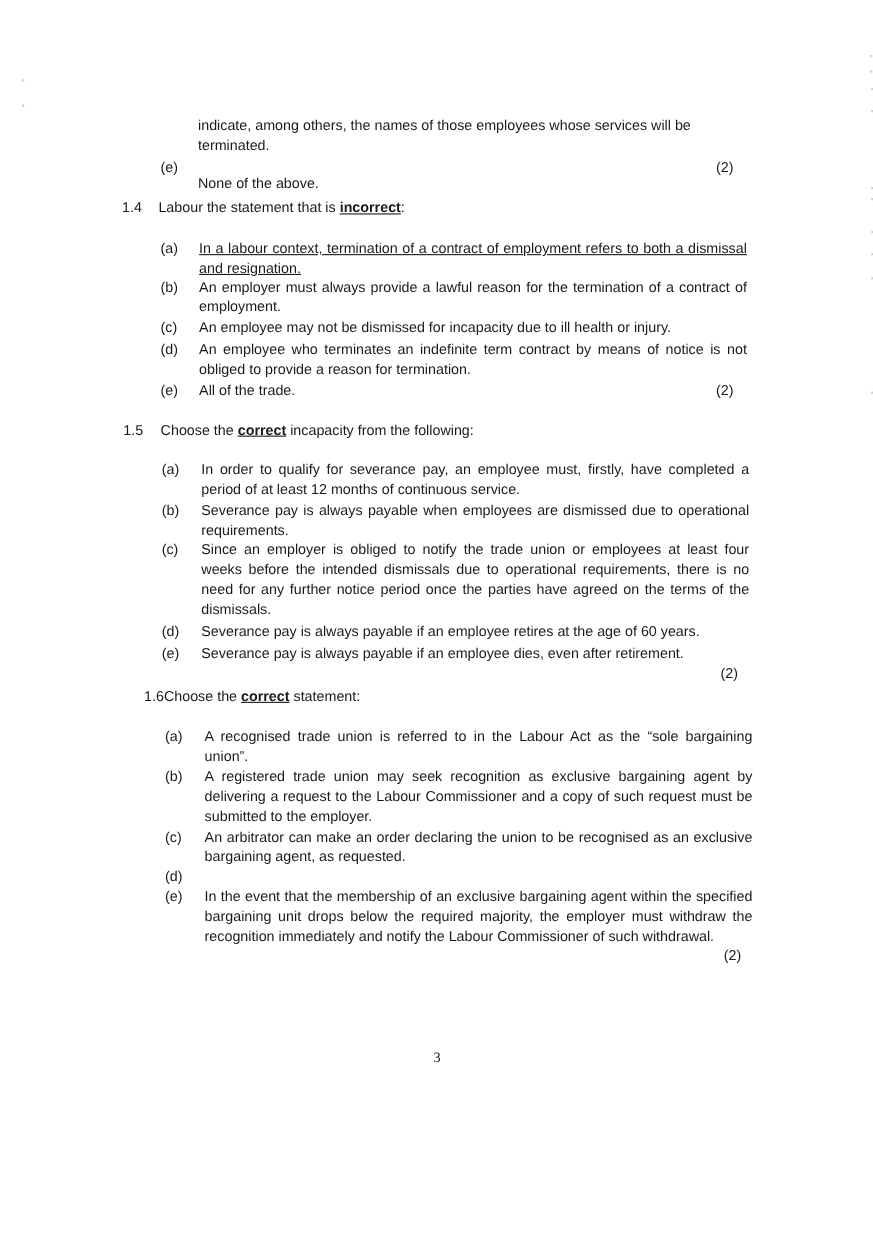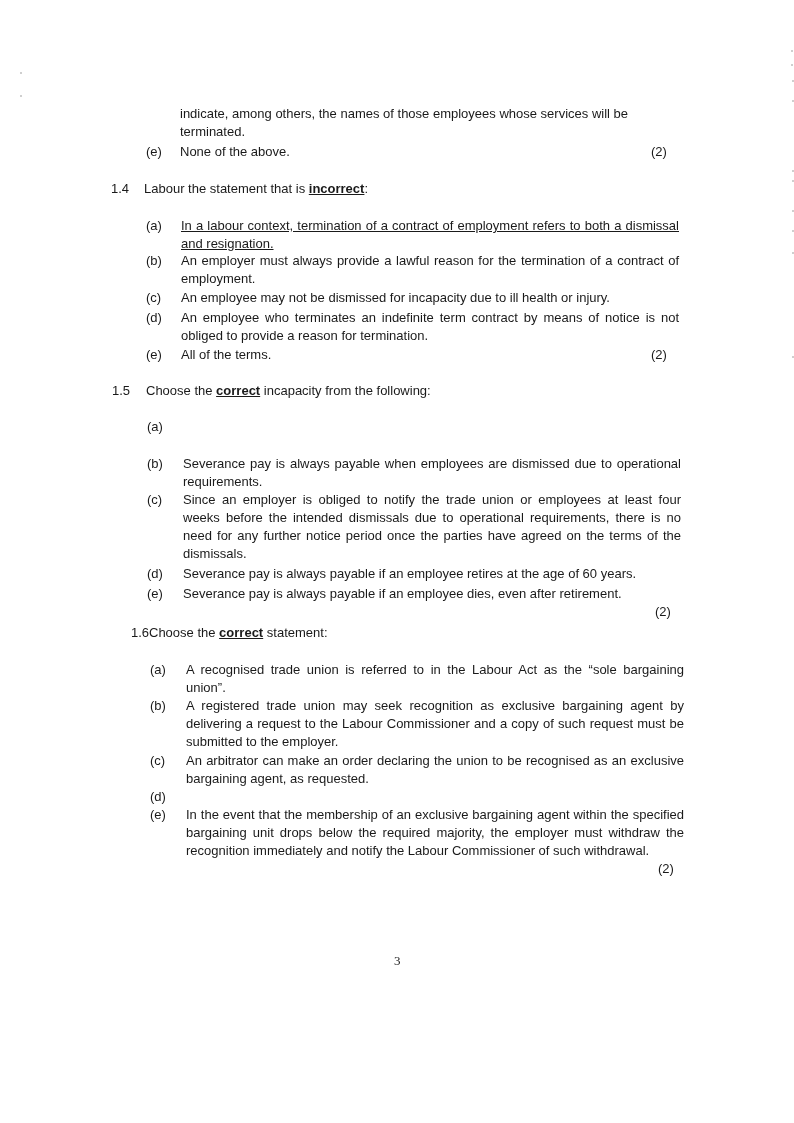--- a/index.html
+++ b/index.html
@@ -21,46 +21,47 @@
 </head>
 <body>
 
 <div class="page">
 
   <div class="txt" style="left:180px; top:105px; width:498px;">
     <span>indicate, among others, the names of those employees whose services will be</span><br>
     <span>terminated.</span>
   </div>
   <div class="lbl" style="left:146px; top:143px;">(e)</div>
-  <div class="txt" style="left:180px; top:143px; width:420px;">None of the above.</div>
+  <div class="txt" style="left:180px; top:158px; width:420px;">None of the above.</div>
   <div class="lbl" style="left:651px; top:143px;">(2)</div>
 
   <div class="qnum" style="left:111px; top:180px;">1.4</div>
   <div class="qstem" style="left:144px; top:180px;">
     <span>Labour the statement that is </span><u>incorrect</u><span>:</span>
   </div>
 
   <div class="lbl" style="left:146px; top:217px;">(a)</div>
   <div class="txt" style="left:181px; top:217px; width:498px;text-decoration:underline;">In a labour context, termination of a contract of employment refers to both a dismissal and resignation.</div>
   <div class="lbl" style="left:146px; top:252px;">(b)</div>
   <div class="txt" style="left:181px; top:252px; width:498px;">An employer must always provide a lawful reason for the termination of a contract of employment.</div>
   <div class="lbl" style="left:146px; top:289px;">(c)</div>
   <div class="txt" style="left:181px; top:289px; width:498px;">An employee may not be dismissed for incapacity due to ill health or injury.</div>
   <div class="lbl" style="left:146px; top:309px;">(d)</div>
   <div class="txt" style="left:181px; top:309px; width:498px;">An employee who terminates an indefinite term contract by means of notice is not obliged to provide a reason for termination.</div>
   <div class="lbl" style="left:146px; top:346px;">(e)</div>
-  <div class="txt" style="left:181px; top:346px; width:420px;">All of the terms.</div>
+  <div class="txt" style="left:181px; top:346px; width:420px;">All of the trade.</div>
   <div class="lbl" style="left:651px; top:346px;">(2)</div>
 
   <div class="qnum" style="left:112px; top:382px;">1.5</div>
   <div class="qstem" style="left:146px; top:382px;">
     <span>Choose the </span><u>correct</u><span> incapacity from the following:</span>
   </div>
 
   <div class="lbl" style="left:147px; top:418px;">(a)</div>
+  <div class="txt" style="left:183px; top:418px; width:498px;">In order to qualify for severance pay, an employee must, firstly, have completed a period of at least 12 months of continuous service.</div>
   <div class="lbl" style="left:147px; top:455px;">(b)</div>
   <div class="txt" style="left:183px; top:455px; width:498px;">Severance pay is always payable when employees are dismissed due to operational requirements.</div>
   <div class="lbl" style="left:147px; top:491px;">(c)</div>
   <div class="txt" style="left:183px; top:491px; width:498px;">Since an employer is obliged to notify the trade union or employees at least four weeks before the intended dismissals due to operational requirements, there is no need for any further notice period once the parties have agreed on the terms of the dismissals.</div>
   <div class="lbl" style="left:147px; top:565px;">(d)</div>
   <div class="txt" style="left:183px; top:565px; width:498px;">Severance pay is always payable if an employee retires at the age of 60 years.</div>
   <div class="lbl" style="left:147px; top:585px;">(e)</div>
   <div class="txt" style="left:183px; top:585px; width:498px;">Severance pay is always payable if an employee dies, even after retirement.</div>
   <div class="lbl" style="left:655px; top:603px;">(2)</div>
 

